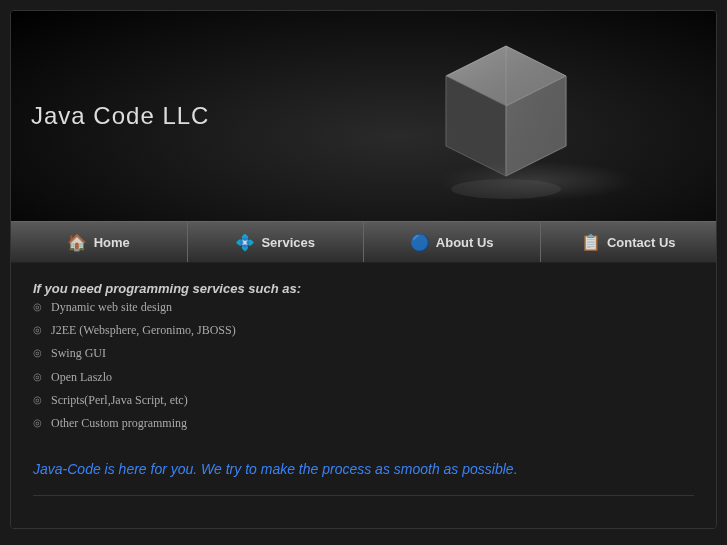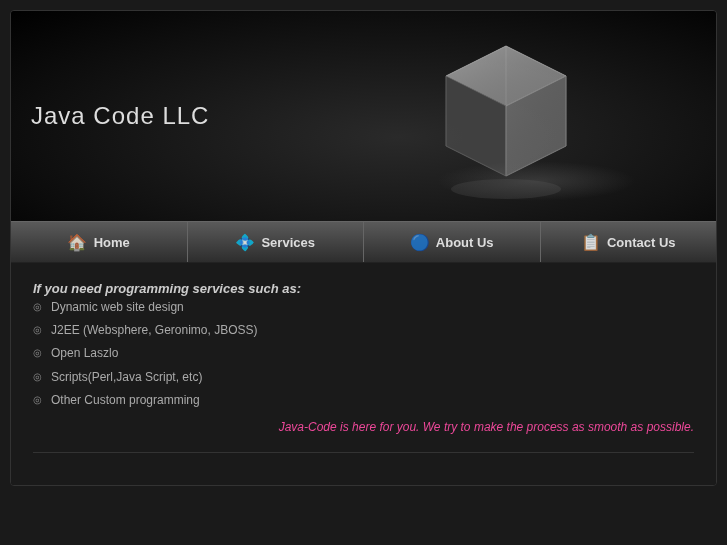--- a/index.html
+++ b/index.html
@@ -110,46 +110,46 @@
 
     .section-heading {
       font-size: 13px;
       font-weight: bold;
       color: #ccc;
       font-style: italic;
     }
 
     .services-list {
       list-style: none;
-      margin-bottom: 8px;
+      margin-bottom: 26px;
+      font-family: Liberation Serif, serif;
     }
 
     .services-list li {
       padding: 2px 0 2px 18px;
       position: relative;
       font-size: 12px;
       color: #aaa;
       line-height: 1.6;
     }
 
     .services-list li::before {
       content: '◎';
       position: absolute;
       left: 0;
       color: #888;
       font-size: 10px;
       top: 3px;
     }
 
     .tagline {
-      font-size: 12px;
-      color: #ec4899;
+      font-size: 14px;
+      color: #3b82f6;
       margin-bottom: 18px;
       font-style: italic;
-      text-align: right;
     }
 
     .divider {
       border: none;
       border-top: 1px solid #333;
       margin-bottom: 14px;
     }
 
     
     .cube-svg {
@@ -218,20 +218,21 @@
     </a>
   </nav>
 
   <div class="content">
 
     <p class="section-heading">If you need programming services such as:</p>
 
     <ul class="services-list">
       <li>Dynamic web site design</li>
       <li>J2EE (Websphere, Geronimo, JBOSS)</li>
+      <li>Swing GUI</li>
       <li>Open Laszlo</li>
       <li>Scripts(Perl,Java Script, etc)</li>
       <li>Other Custom programming</li>
     </ul>
 
     <p class="tagline">Java-Code is here for you. We try to make the process as smooth as possible.</p>
 
     <hr class="divider">
 
   </div>

